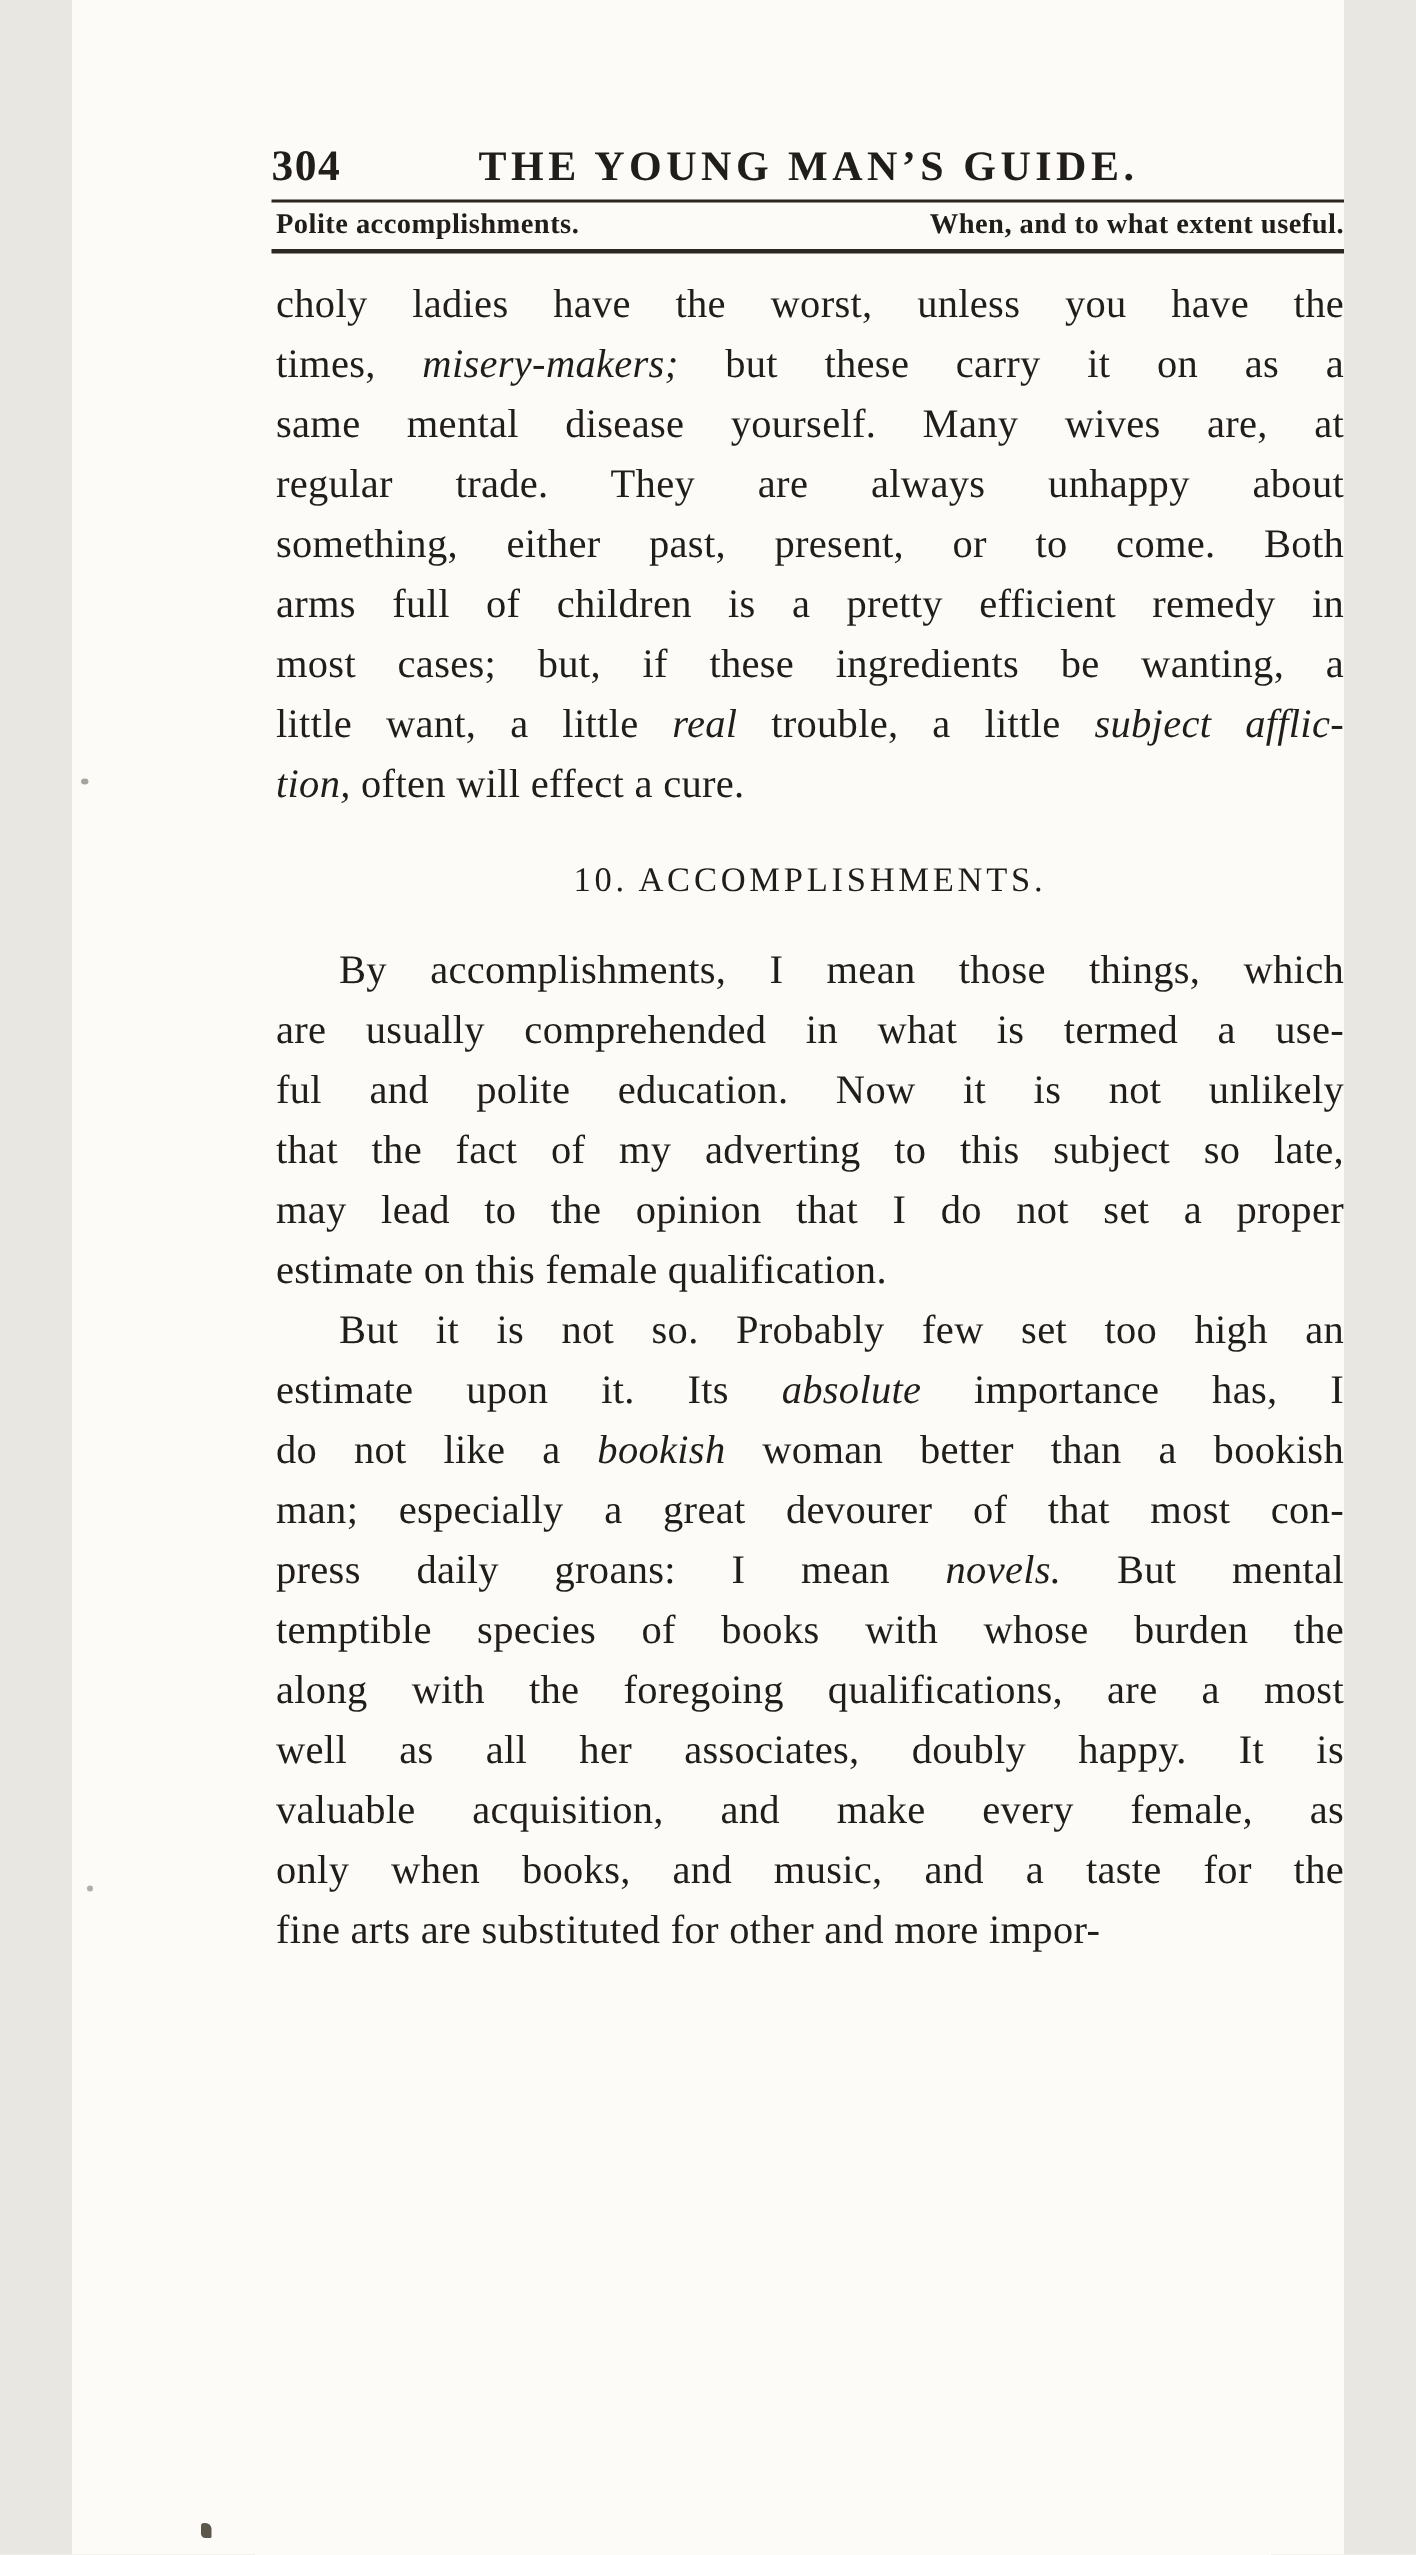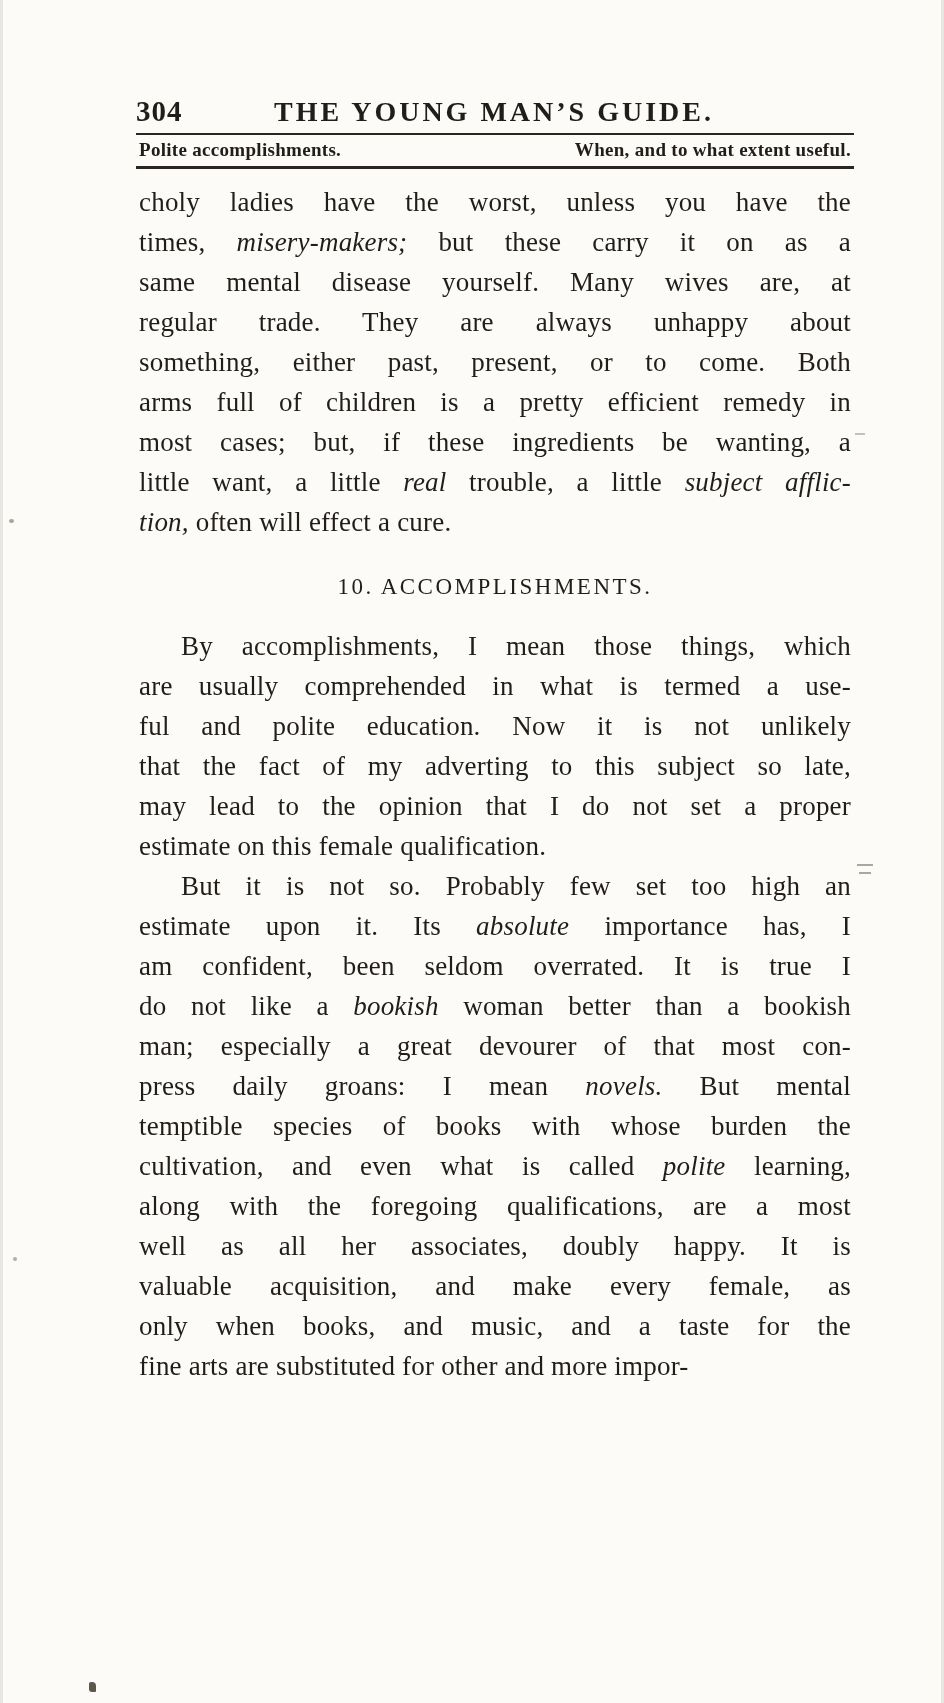--- a/index.html
+++ b/index.html
@@ -1,18 +1,18 @@
 <!DOCTYPE html>
 <html><head>
 <meta charset="utf-8">
 <style>
   html, body { margin: 0; padding: 0; background: #e9e7e2; }
   .page {
     position: relative;
-    width: 938px;
+    width: 848px;
     height: 1703px;
     margin: 0 auto;
     background: #fcfbf8;
     color: #211d19;
     font-family: "Liberation Serif", "DejaVu Serif", serif;
     overflow: hidden;
   }
 
   
   .page-header {
@@ -147,26 +147,24 @@
         <div class="line indent"><span>By accomplishments, I mean those things, which</span></div>
         <div class="line"><span>are usually comprehended in what is termed a use-</span></div>
         <div class="line"><span>ful and polite education. Now it is not unlikely</span></div>
         <div class="line"><span>that the fact of my adverting to this subject so late,</span></div>
         <div class="line"><span>may lead to the opinion that I do not set a proper</span></div>
         <div class="line last"><span>estimate on this female qualification.</span></div>
       </div>
       <div class="paragraph">
         <div class="line indent"><span>But it is not so. Probably few set too high an</span></div>
         <div class="line"><span>estimate upon it. Its </span><span class="it">absolute</span><span> importance has, I</span></div>
-        <div class="line"><span>am confident, been seldom overrated. It is true I</span></div>
         <div class="line"><span>do not like a </span><span class="it">bookish</span><span> woman better than a bookish</span></div>
         <div class="line"><span>man; especially a great devourer of that most con-</span></div>
         <div class="line"><span>press daily groans: I mean </span><span class="it">novels.</span><span> But mental</span></div>
         <div class="line"><span>temptible species of books with whose burden the</span></div>
-        <div class="line"><span>cultivation, and even what is called </span><span class="it">polite</span><span> learning,</span></div>
         <div class="line"><span>along with the foregoing qualifications, are a most</span></div>
         <div class="line"><span>well as all her associates, doubly happy. It is</span></div>
         <div class="line"><span>valuable acquisition, and make every female, as</span></div>
         <div class="line"><span>only when books, and music, and a taste for the</span></div>
         <div class="line last"><span>fine arts are substituted for other and more impor-</span></div>
       </div>
     </div>
 
   <span class="speck speck-1"></span>
   <span class="speck speck-2"></span>

